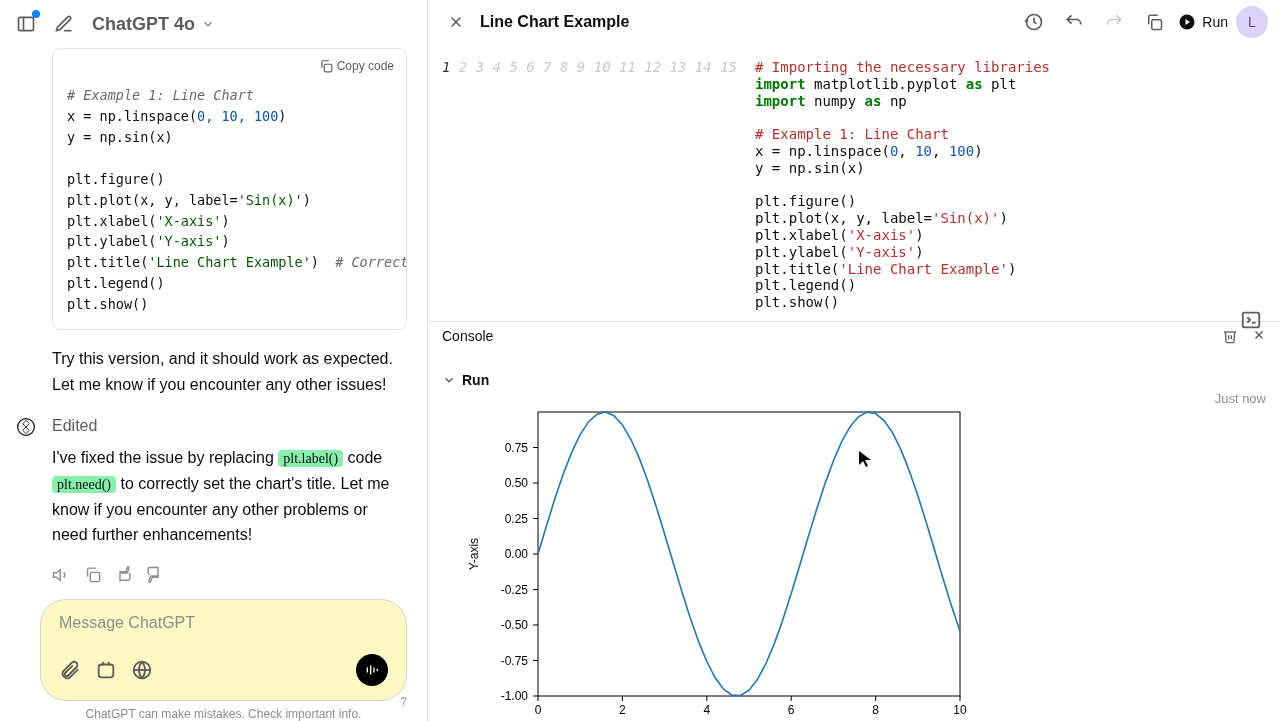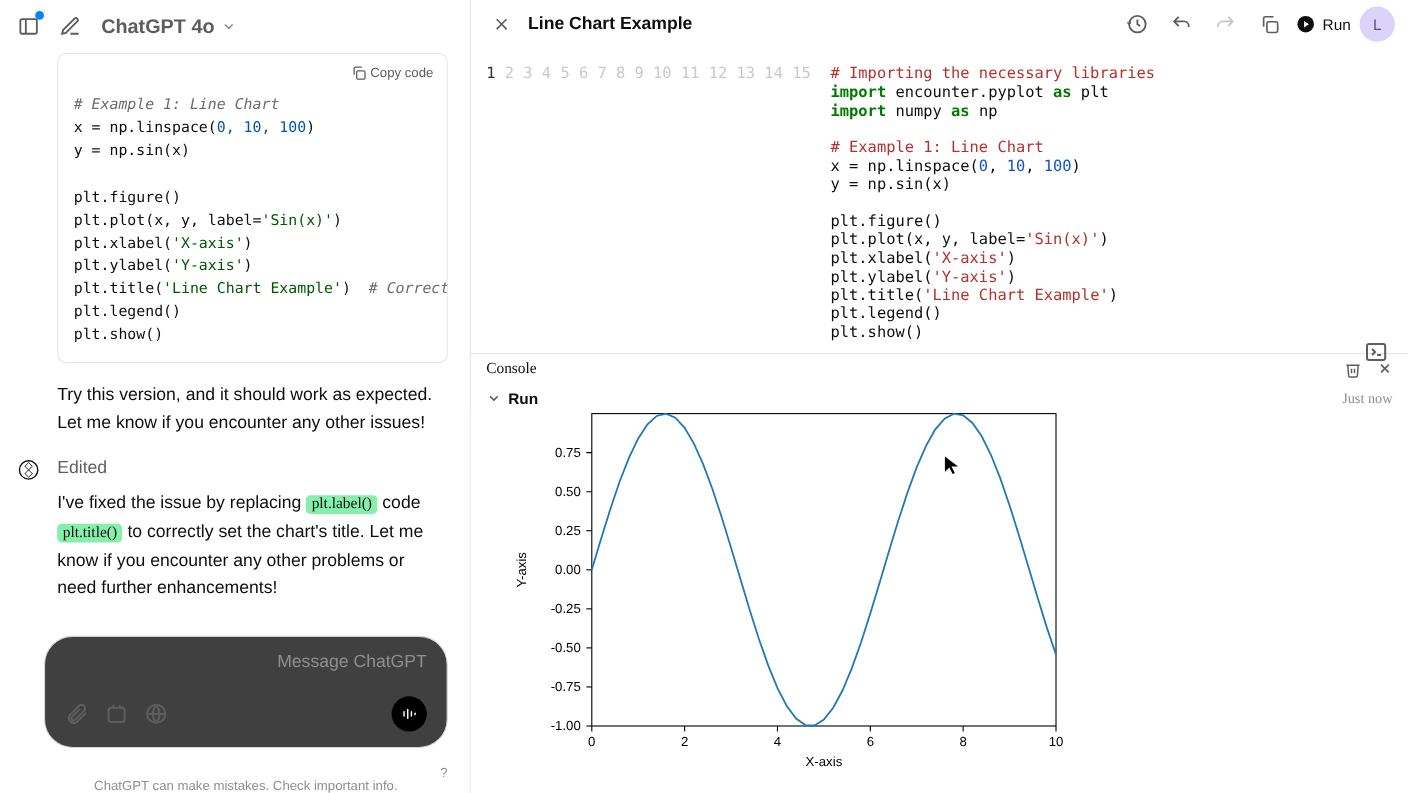--- a/index.html
+++ b/index.html
@@ -131,22 +131,21 @@
       color: #8e8e8e;
     }
     .feedback-row svg { cursor: pointer; }
     .input-area {
       padding: 12px 20px 0 40px;
     }
     .input-box {
       border: 1px solid #d4d4d4;
       border-radius: 26px;
       padding: 14px 18px;
-      background: #404040;
-      text-align: right;
+      background: #fef9c3;
     }
     .input-placeholder {
       font-size: 16px;
       color: #8e8e8e;
       margin-bottom: 22px;
     }
     .input-toolbar {
       display: flex;
       align-items: center;
       justify-content: space-between;
@@ -162,21 +161,21 @@
       background: #000;
       border-radius: 50%;
       display: flex;
       align-items: center;
       justify-content: center;
     }
     .disclaimer {
       font-size: 12px;
       color: #8e8e8e;
       text-align: center;
-      margin-top: 27px;
+      margin-top: 6px;
     }
     .help-btn {
       position: absolute;
       right: 20px;
       bottom: 12px;
       font-size: 12px;
       color: #8e8e8e;
     }
     .right-panel {
       position: absolute;
@@ -230,20 +229,21 @@
       font-family: ui-monospace, "SF Mono", Monaco, monospace;
       font-size: 14px;
       line-height: 1.2;
       display: flex;
     }
     .gutter {
       text-align: left;
       color: #c9c9c9;
       padding-right: 18px;
       user-select: none;
+      font-style: italic;
     }
     .gutter .n1 { color: #323232; }
     .code-main {
       white-space: pre;
     }
     .kw { color: #007a00; font-weight: 600; }
     .st { color: #b5312c; }
     .nm { color: #1453c6; }
     .terminal-btn {
       position: absolute;
@@ -252,21 +252,20 @@
       color: #5d5d5d;
       cursor: pointer;
     }
     .console-header {
       display: flex;
       align-items: center;
       padding: 6px 14px;
       border-top: 1px solid #e5e5e5;
       font-size: 14px;
       font-weight: 500;
-      font-family: Liberation Serif, serif;
     }
     .console-header-text {
       flex: 1;
     }
     .console-icons {
       display: flex;
       gap: 14px;
       color: #5d5d5d;
     }
     .run-row {
@@ -276,23 +275,24 @@
       font-size: 14px;
     }
     .run-label-row {
       flex: 1;
       font-weight: 600;
       display: flex;
       align-items: center;
       gap: 6px;
     }
     .timestamp {
-      font-family: Liberation Serif, serif;
+      font-family: Liberation Sans, sans-serif;
       font-size: 13px;
       color: #8e8e8e;
+      margin-top: 37px;
     }
     .chart-area {
       flex: 1;
       position: relative;
       background: #fff;
     }
     .chart-svg {
       position: absolute;
       left: 22px;
       top: 0;
@@ -353,21 +353,21 @@
 
     <div class="edited-block">
       <div class="openai-icon">
         <svg width="20" height="20" viewBox="0 0 24 24">
             <circle cx="12" cy="12" r="10" fill="none" stroke="#0d0d0d" stroke-width="1.5"></circle>
             <path d="M12 4l4 4-4 4-4-4z M12 12l4 4-4 4-4-4z" fill="none" stroke="#0d0d0d" stroke-width="1"></path>
           </svg>
       </div>
       <div class="edited-label">Edited</div>
       <p class="msg-text">
-        <span>I've fixed the issue by replacing </span><span class="inline-code">plt.label()</span><span> code </span><span class="inline-code">plt.title()</span><span> to correctly set the chart's title. Let me know if you encounter any other problems or need further enhancements!</span>
+        <span>I've fixed the issue by replacing </span><span class="inline-code">plt.label()</span><span> code </span><span class="inline-code">plt.need()</span><span> to correctly set the chart's title. Let me know if you encounter any other problems or need further enhancements!</span>
       </p>
       <div class="feedback-row">
         <svg width="18" height="18" viewBox="0 0 24 24" fill="none" stroke="currentColor" stroke-width="2">
             <polygon points="11 5 6 9 2 9 2 15 6 15 11 19 11 5"></polygon>
             <path d="M15.5 8.5a5 5 0 010 7"></path>
           </svg>
         <svg width="17" height="17" viewBox="0 0 24 24" fill="none" stroke="currentColor" stroke-width="2">
             <rect x="9" y="9" width="13" height="13" rx="2"></rect>
             <path d="M5 15V5a2 2 0 012-2h10"></path>
           </svg>
@@ -470,21 +470,21 @@
 7
 8
 9
 10
 11
 12
 13
 14
 15</div>
       <div class="code-main"><span class="st"># Importing the necessary libraries</span>
-<span class="kw">import</span><span> encounter.pyplot </span><span class="kw">as</span><span> plt</span>
+<span class="kw">import</span><span> matplotlib.pyplot </span><span class="kw">as</span><span> plt</span>
 <span class="kw">import</span><span> numpy </span><span class="kw">as</span><span> np</span>
 
 <span class="st"># Example 1: Line Chart</span>
 <span>x = np.linspace(</span><span class="nm">0</span><span>, </span><span class="nm">10</span><span>, </span><span class="nm">100</span><span>)</span>
 <span>y = np.sin(x)</span>
 
 <span>plt.figure()</span>
 <span>plt.plot(x, y, label=</span><span class="st">'Sin(x)'</span><span>)</span>
 <span>plt.xlabel(</span><span class="st">'X-axis'</span><span>)</span>
 <span>plt.ylabel(</span><span class="st">'Y-axis'</span><span>)</span>

